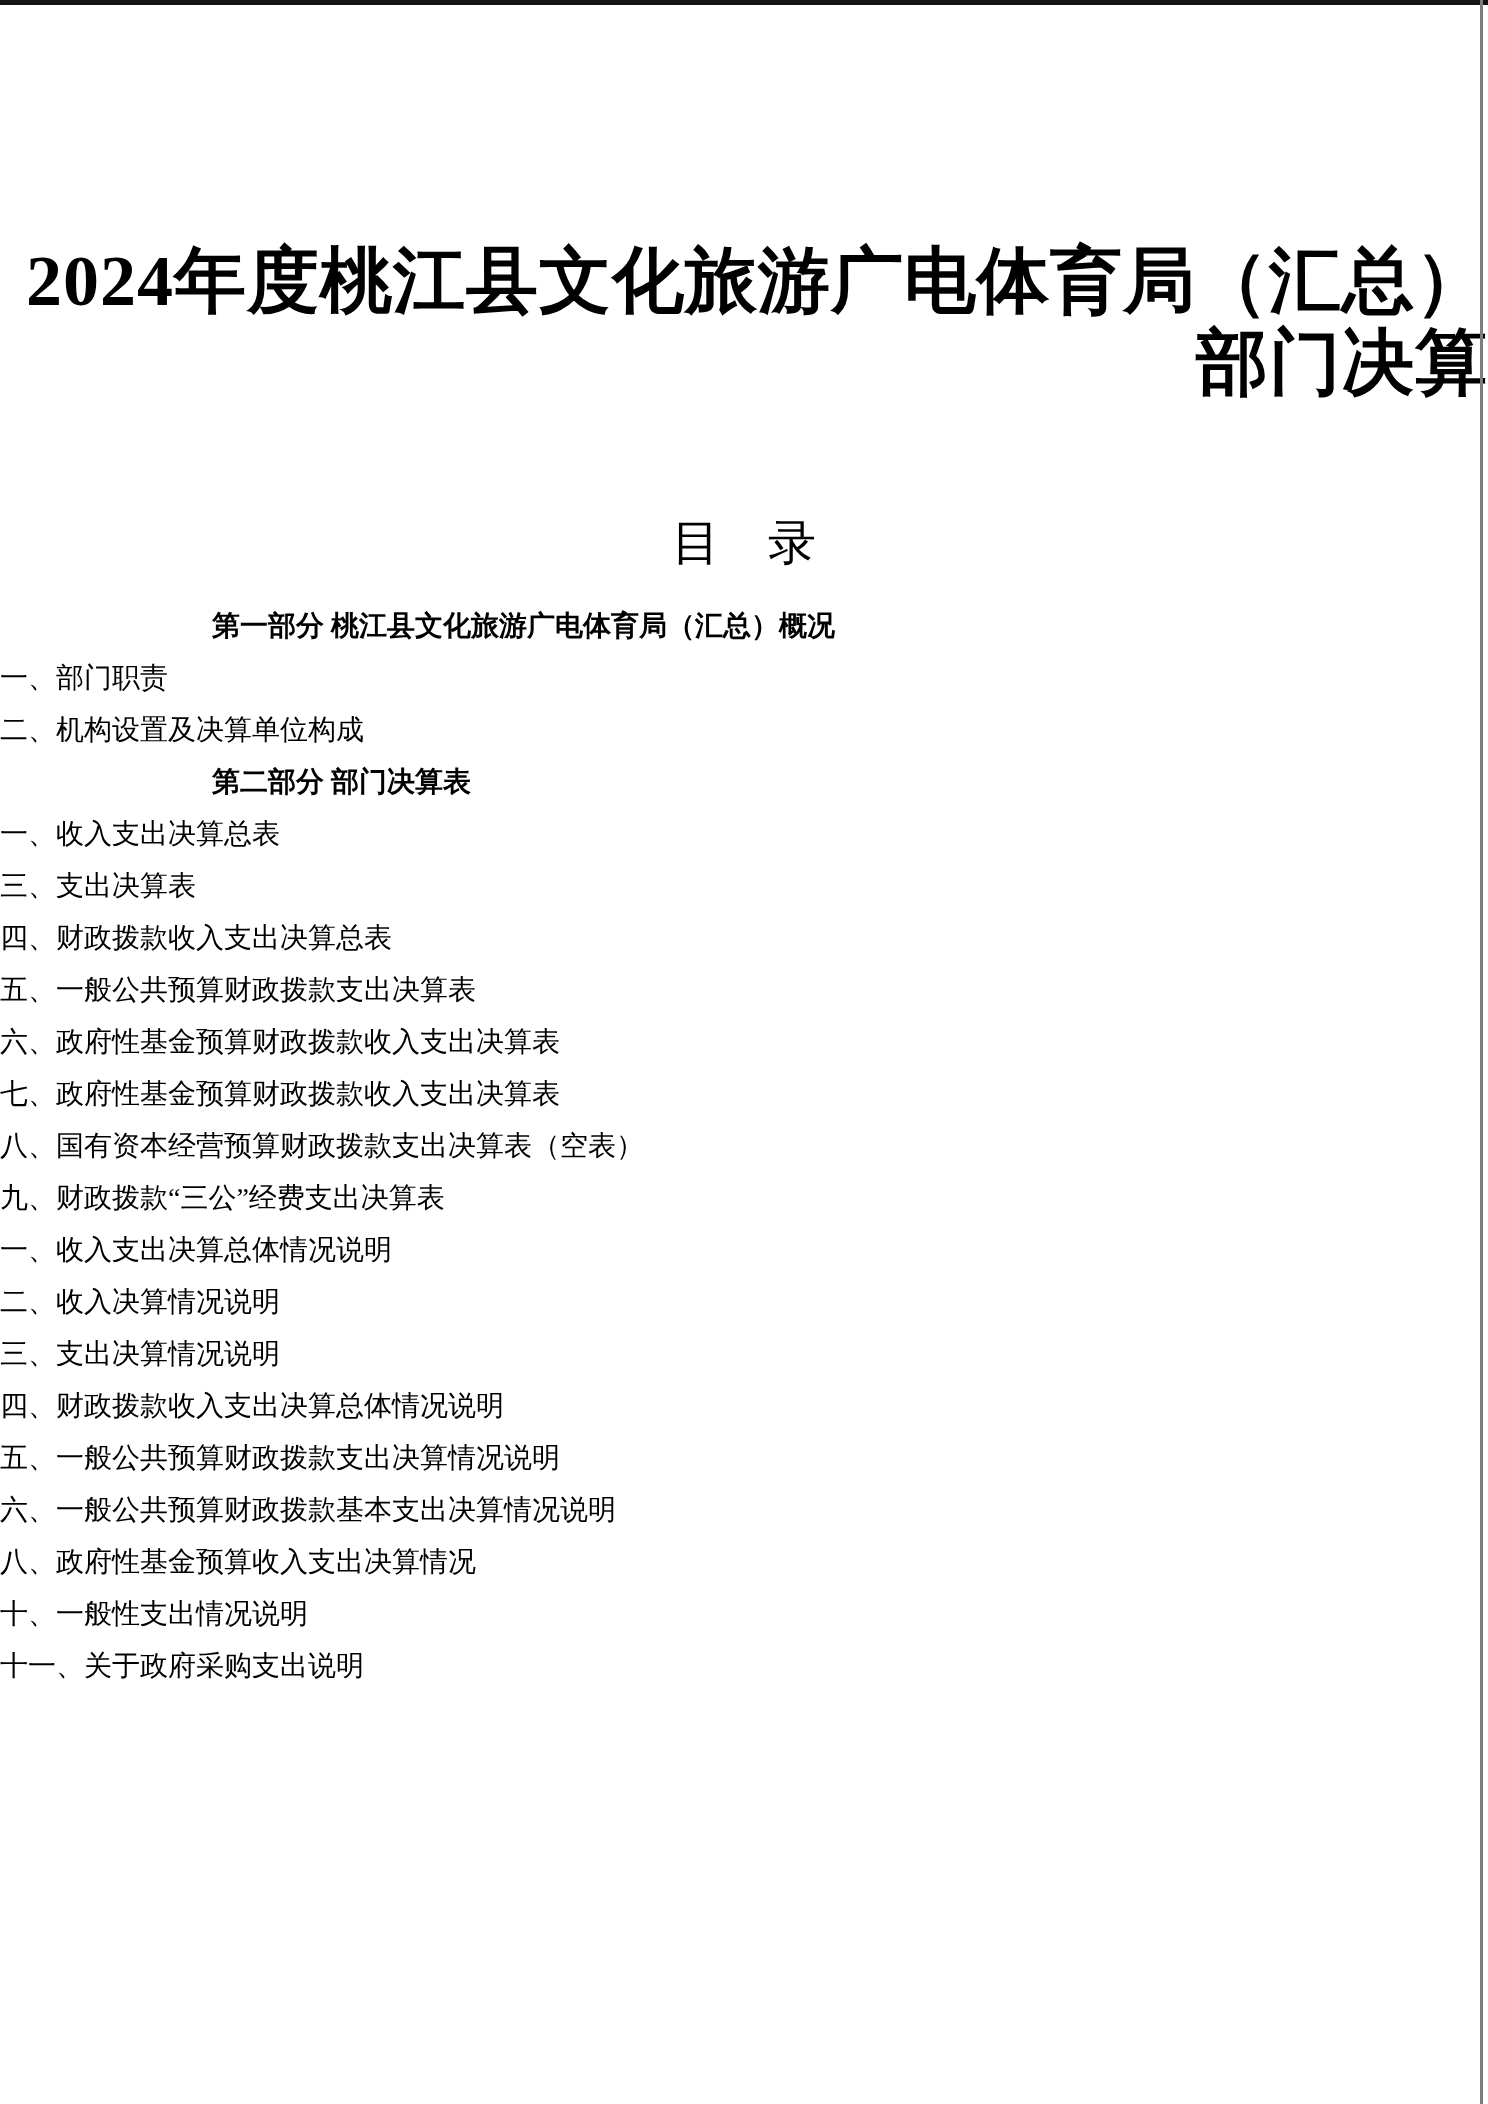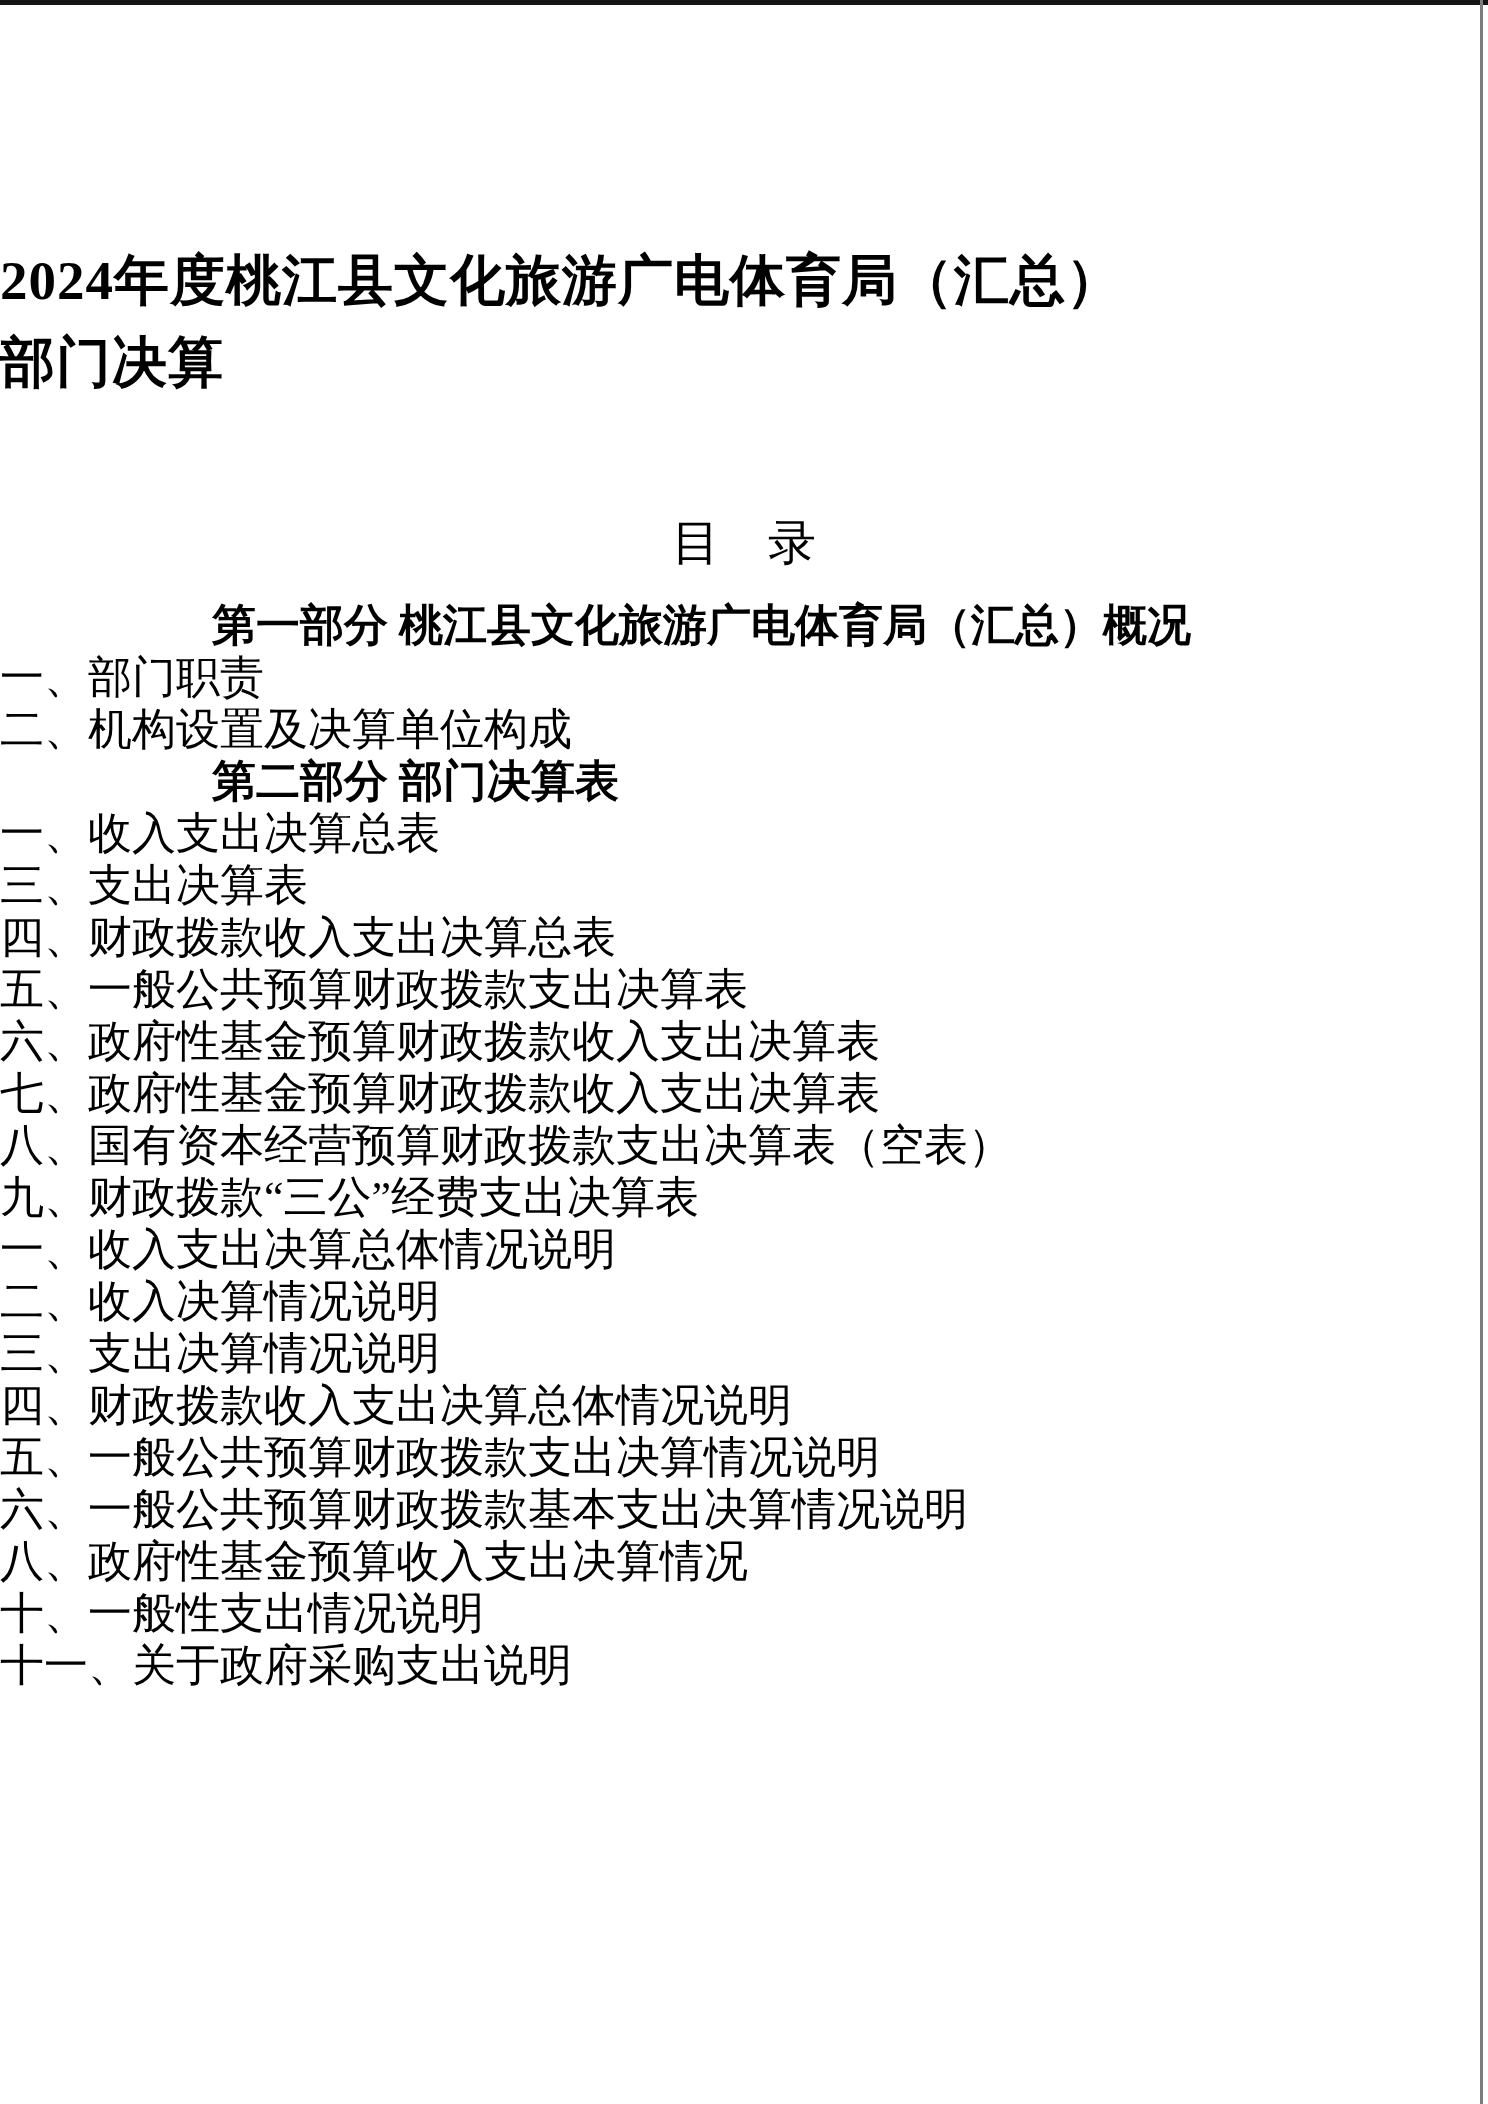--- a/index.html
+++ b/index.html
@@ -23,41 +23,41 @@
   .right-strip {
     position: absolute; top: 0; left: 1480px;
     width: 3px; height: 2104px;
     background: #7d7d7d;
   }
 
   
   .doc-title {
     margin: 0;
     padding-top: 240px;
-    text-align: left;
-    font-size: 55px;
+    text-align: right;
+    font-size: 72px;
     line-height: 82px;
     font-weight: bold;
     letter-spacing: 1px;
   }
   .doc-title .title-line { display: block; }
 
   
   .toc-heading {
     margin: 113px 0 0 0;
     text-align: center;
     font-size: 48px;
     line-height: 52px;
     font-weight: normal;
   }
 
   
   .toc {
     margin-top: 31px;
-    font-size: 44px;
+    font-size: 28px;
     line-height: 52px;
     font-family: Liberation Serif, serif;
   }
   .toc-line { white-space: pre; }
   .toc-section-heading {
     font-weight: bold;
     padding-left: 212px;
   }
   .toc-item {
     font-weight: normal;

